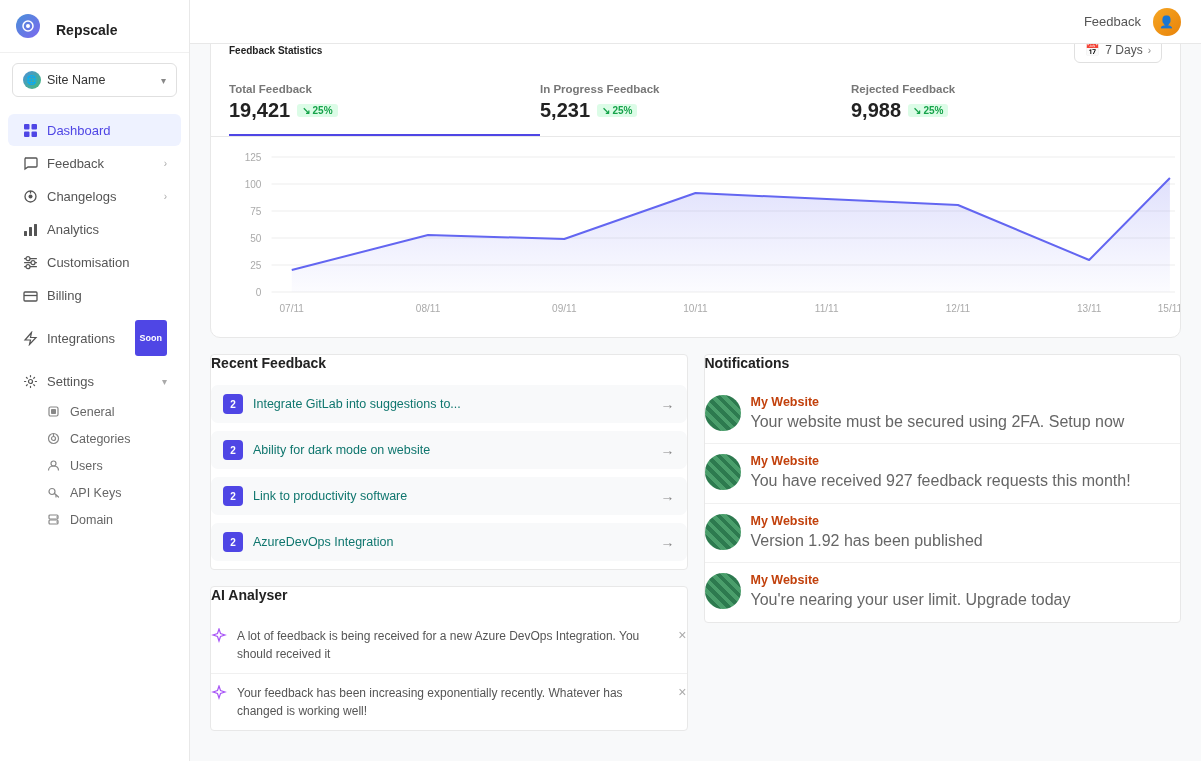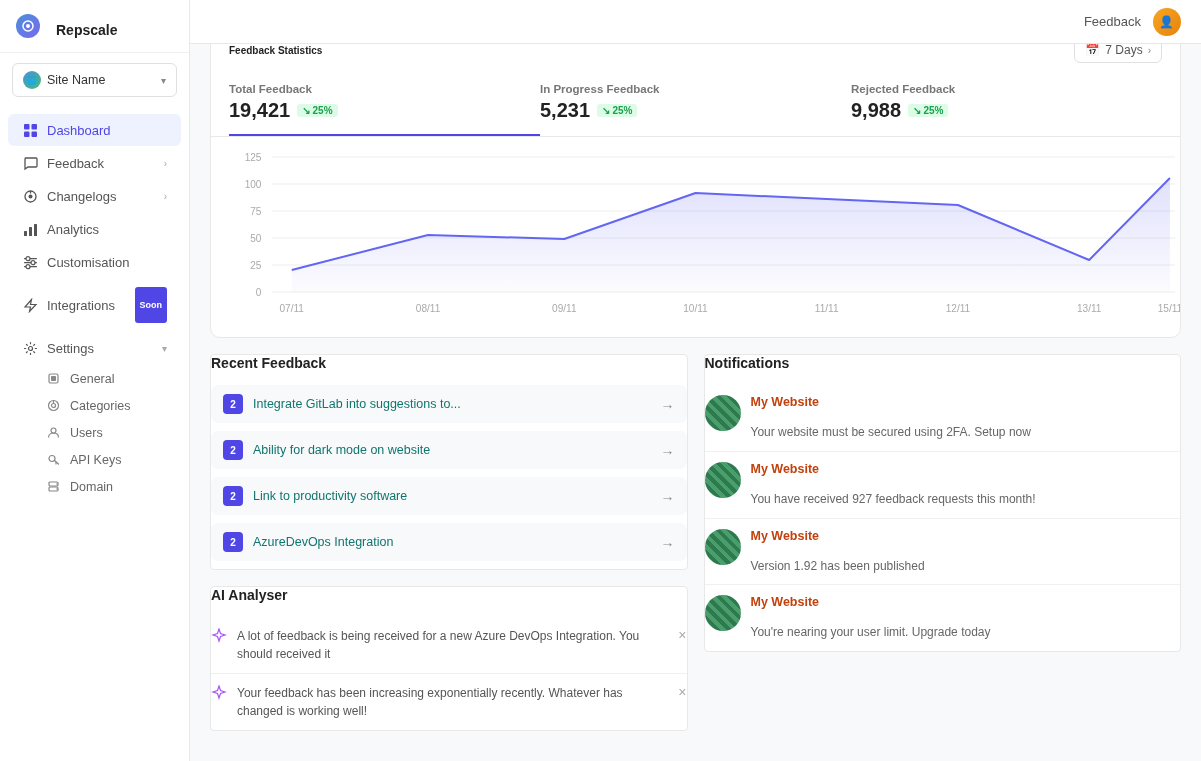--- a/index.html
+++ b/index.html
@@ -74,21 +74,21 @@
     .ai-text { flex: 1; font-size: 12px; color: #555; line-height: 1.5; }
     .ai-close { color: #aaa; cursor: pointer; font-size: 14px; flex-shrink: 0; }
 
     
     .notif-item { display: flex; align-items: flex-start; gap: 10px; padding: 10px 0; border-bottom: 1px solid #f0f0f0; }
     .notif-item:last-child { border-bottom: none; }
     .notif-avatar { width: 36px; height: 36px; border-radius: 50%; background: linear-gradient(135deg, #2d7a4f, #4a9e6b); display: flex; align-items: center; justify-content: center; flex-shrink: 0; overflow: hidden; }
     .notif-avatar-inner { width: 100%; height: 100%; background: repeating-linear-gradient(45deg, #2d7a4f 0px, #2d7a4f 4px, #4a9e6b 4px, #4a9e6b 8px); }
     .notif-content {}
     .notif-title { font-size: 12.5px; font-weight: 600; color: #c2410c; }
-    .notif-desc { font-size: 12px; color: #666; margin-top: 15px; line-height: 1.4; }
+    .notif-desc { font-size: 16px; color: #666; margin-top: 2px; line-height: 1.4; }
 
     svg { display: block; }
   </style>
 </head>
 <body>
 
 <div class="sidebar">
   <div class="sidebar-logo">
     <div class="logo-circle">
       <svg width="14" height="14" viewBox="0 0 14 14" fill="none">
@@ -160,20 +160,29 @@
           <rect x="1" y="7" width="13" height="1.3" rx="0.6" fill="currentColor"></rect>
           <rect x="1" y="11" width="13" height="1.3" rx="0.6" fill="currentColor"></rect>
           <circle cx="5" cy="3.65" r="2" fill="white" stroke="currentColor" stroke-width="1.2"></circle>
           <circle cx="10" cy="7.65" r="2" fill="white" stroke="currentColor" stroke-width="1.2"></circle>
           <circle cx="5" cy="11.65" r="2" fill="white" stroke="currentColor" stroke-width="1.2"></circle>
         </svg>
       </div>
       <span class="nav-item-label">Customisation</span>
     </div>
 
+    <div class="nav-item">
+      <div class="nav-item-icon">
+        <svg width="15" height="15" viewBox="0 0 15 15" fill="none">
+          <path d="M2 4h11a1 1 0 011 1v7a1 1 0 01-1 1H2a1 1 0 01-1-1V5a1 1 0 011-1z" stroke="currentColor" stroke-width="1.3" fill="none"></path>
+          <line x1="1" y1="7.5" x2="14" y2="7.5" stroke="currentColor" stroke-width="1.3"></line>
+        </svg>
+      </div>
+      <span class="nav-item-label">Billing</span>
+    </div>
 
     <div class="nav-item">
       <div class="nav-item-icon">
         <svg width="15" height="15" viewBox="0 0 15 15" fill="none">
           <path d="M8.5 1.5L2 9h5.5L6.5 13.5 13 6.5H7.5L8.5 1.5z" stroke="currentColor" stroke-width="1.2" fill="none"></path>
         </svg>
       </div>
       <span class="nav-item-label">Integrations</span>
       <span class="soon-badge">Soon</span>
     </div>

